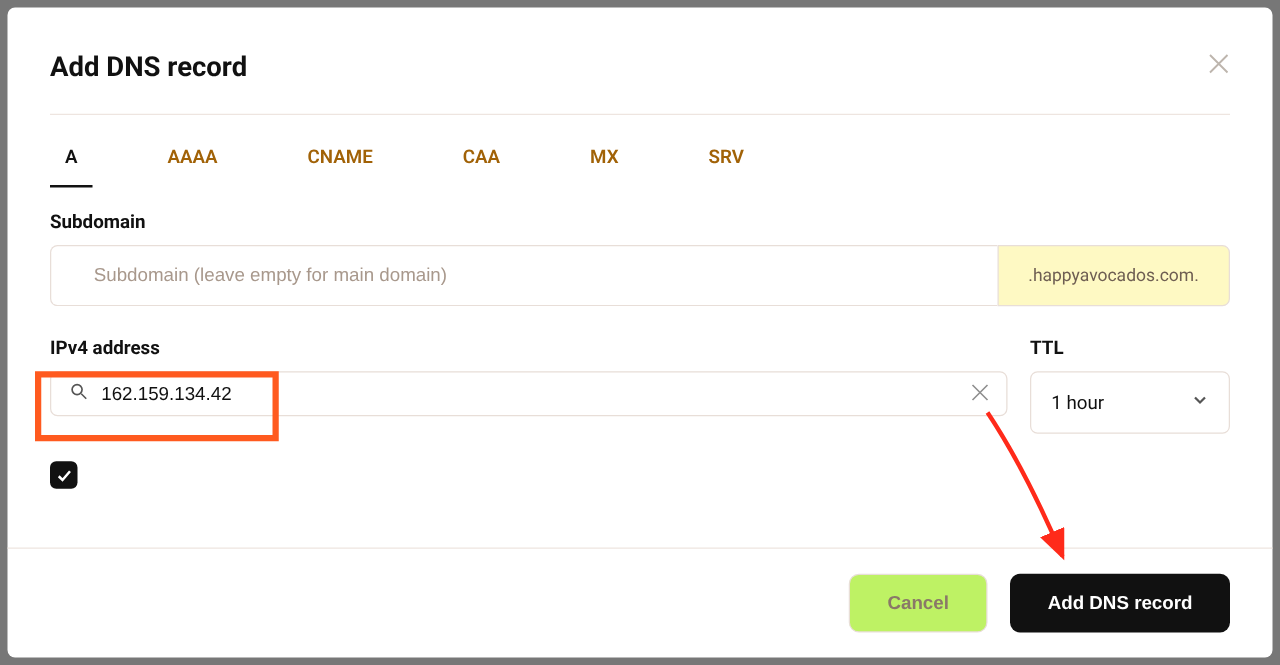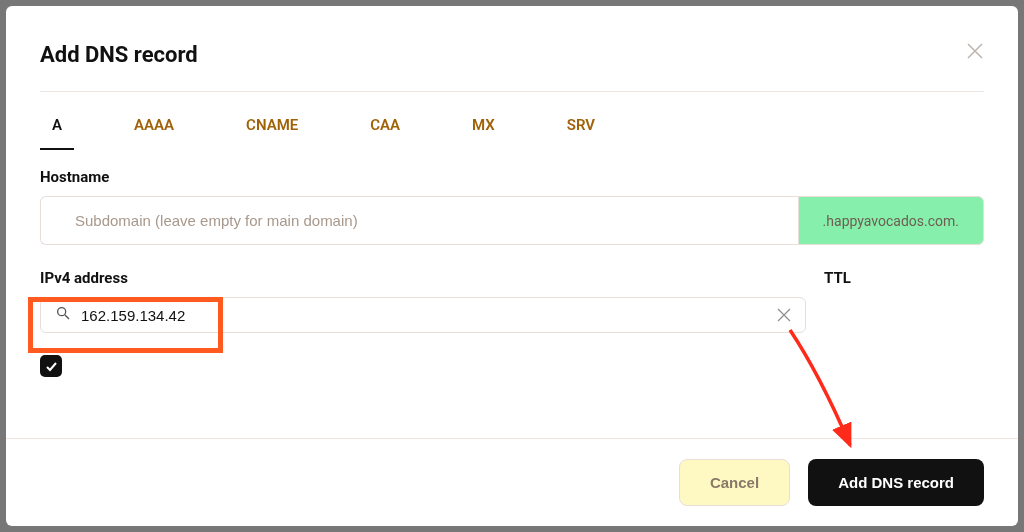--- a/index.html
+++ b/index.html
@@ -77,21 +77,21 @@
       border: 1px solid #e8ded8;
       border-right: none;
       border-radius: 6px 0 0 6px;
       padding: 15px 34px;
       font-size: 15px;
       color: #333;
       outline: none;
     }
     .hostname-input::placeholder { color: #a8988c; }
     .domain-suffix {
-      background: #86efac;
+      background: #fef9c3;
       border: 1px solid #e8ded8;
       border-radius: 0 6px 6px 0;
       padding: 15px 24px;
       font-size: 14px;
       color: #6e5e52;
       display: flex;
       align-items: center;
     }
     .row {
       display: flex;
@@ -182,21 +182,21 @@
     }
     .btn {
       padding: 14px 30px;
       border-radius: 8px;
       font-size: 15px;
       font-weight: 600;
       cursor: pointer;
       border: none;
     }
     .btn-cancel {
-      background: #fef9c3;
+      background: #bef264;
       border: 1px solid #e8ded8;
       color: #8a7868;
     }
     .btn-primary {
       background: #111;
       color: #fff;
     }
     .arrow {
       position: absolute;
       pointer-events: none;
@@ -223,21 +223,21 @@
     <div class="tab">AAAA</div>
     <div class="tab">CNAME</div>
     <div class="tab">CAA</div>
     <div class="tab">MX</div>
     <div class="tab">SRV</div>
   </div>
 
   <div class="content">
 
     <div>
-      <div class="field-label">Hostname</div>
+      <div class="field-label">Subdomain</div>
       <div class="hostname-group">
         <input class="hostname-input" placeholder="Subdomain (leave empty for main domain)" style="">
         <div class="domain-suffix">.happyavocados.com.</div>
       </div>
     </div>
 
     <div class="row">
       <div class="ipv4-col">
         <div class="field-label">IPv4 address</div>
         <div class="ip-input-wrap">
@@ -250,20 +250,28 @@
           <input class="ip-input" value="162.159.134.42" style="">
           <span class="clear-icon">
             <svg width="14" height="14" viewBox="0 0 14 14">
                 <path d="M1 1 L13 13 M13 1 L1 13" stroke="currentColor" stroke-width="1.3" fill="none"></path>
               </svg>
           </span>
         </div>
       </div>
       <div class="ttl-col">
         <div class="field-label">TTL</div>
+        <div class="ttl-select">
+          <span>1 hour</span>
+          <span class="chevron">
+            <svg width="14" height="14" viewBox="0 0 14 14">
+                <path d="M3 5 L7 9 L11 5" stroke="currentColor" stroke-width="1.8" fill="none"></path>
+              </svg>
+          </span>
+        </div>
       </div>
     </div>
 
     <div class="checkbox-row">
       <div class="checkbox">
         <svg width="13" height="13" viewBox="0 0 13 13">
             <path d="M2 7 L5 10 L11 3" stroke="#fff" stroke-width="2" fill="none"></path>
           </svg>
       </div>
     </div>

